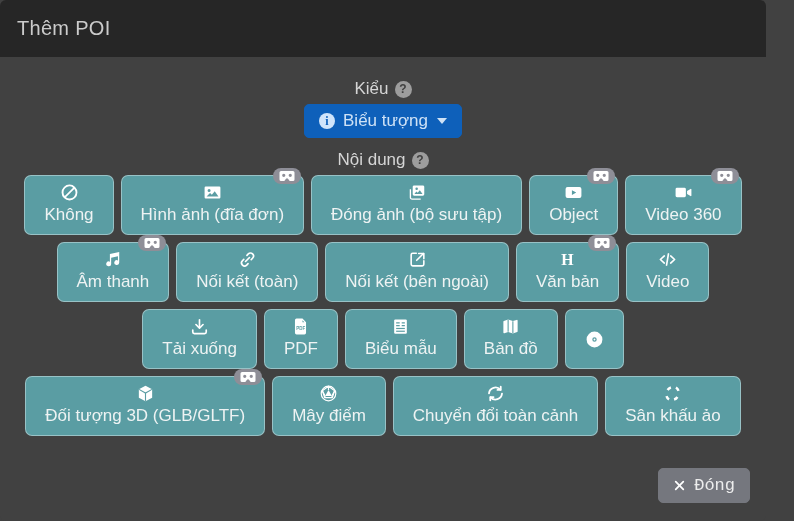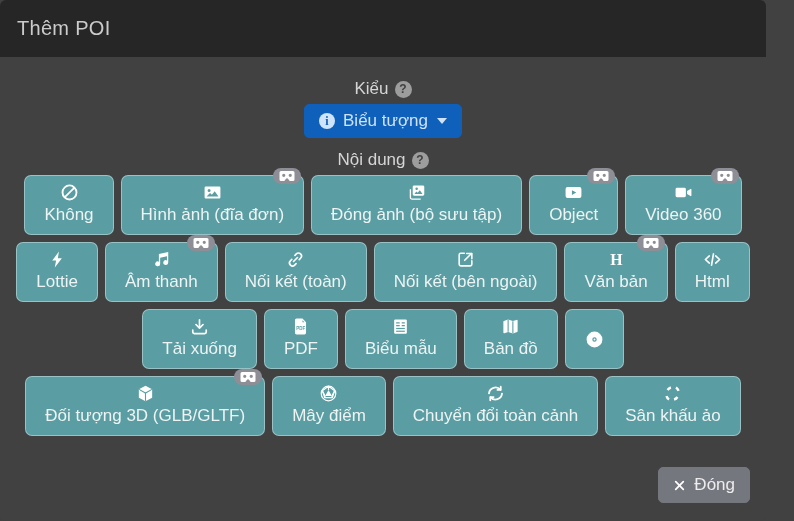--- a/index.html
+++ b/index.html
@@ -34,21 +34,21 @@
     min-height:60px;padding:3px 19px;background:var(--teal);border:1px solid var(--teal-border);
     border-radius:7px;color:#eef3f3;font-size:17px;cursor:pointer;font-family:inherit;white-space:nowrap;}
   .btn-ic{display:block;line-height:0;}
   .btn-ic svg{width:19px;height:19px;display:block;}
   .btn-lb{line-height:1.35;}
   .vr-badge{position:absolute;top:-8px;right:2px;background:var(--badge-gray);border-radius:8px;
     padding:3px 6px;display:flex;align-items:center;line-height:0;}
   .vr-badge svg{height:10px;width:16px;display:block;}
   .modal-footer{margin-top:auto;display:flex;justify-content:flex-end;padding:14px 2px 2px 0;}
   .close-btn{display:inline-flex;align-items:center;gap:8px;background:var(--close-gray);border:1px solid var(--close-gray);
-    color:#ededed;font-size:17px;padding:7px 14px;border-radius:5px;cursor:pointer;font-family:Liberation Sans, sans-serif;}
+    color:#ededed;font-size:17px;padding:7px 14px;border-radius:5px;cursor:pointer;font-family:Liberation Mono, monospace;}
   .x-ic{line-height:0}
   .x-ic svg{width:13px;height:13px;display:block}
 </style>
 </head>
 <body>
 
 <div class="modal">
   <div class="modal-header">
     <div class="modal-title">Thêm POI</div>
   </div>
@@ -134,28 +134,20 @@
                   <path fill="#fff" fill-rule="evenodd" d="M2.5 0h19A2.5 2.5 0 0 1 24 2.5v11a2.5 2.5 0 0 1-2.5 2.5h-5.2l-2.4-3.1a2.4 2.4 0 0 0-3.8 0L7.7 16H2.5A2.5 2.5 0 0 1 0 13.5v-11A2.5 2.5 0 0 1 2.5 0Zm4.3 4.2a2.6 2.6 0 1 0 0 5.2 2.6 2.6 0 0 0 0-5.2Zm10.4 0a2.6 2.6 0 1 0 0 5.2 2.6 2.6 0 0 0 0-5.2Z"></path>
                 </svg>
               </span>
             </span>
           </button>
         </div>
         <div class="btn-row">
           <button class="type-btn">
             <span class="btn-ic">
               <svg viewBox="0 0 24 24">
-                <path fill="#fff" d="M13.8 2 5.4 13.2h4.8L8.6 22l8.9-11.6h-5.1Z"></path>
-              </svg>
-            </span>
-            <span class="btn-lb">Lottie</span>
-          </button>
-          <button class="type-btn">
-            <span class="btn-ic">
-              <svg viewBox="0 0 24 24">
                 <path fill="#fff" d="M20.5 2.5 8.7 5.2v9.6a3.1 3.1 0 1 0 1.6 2.7V9.8l8.6-2v5.4a3.1 3.1 0 1 0 1.6 2.7Z"></path>
               </svg>
             </span>
             <span class="btn-lb">Âm thanh</span>
             <span class="vr-badge">
               <span>
                 <svg viewBox="0 0 24 16">
                   <path fill="#fff" fill-rule="evenodd" d="M2.5 0h19A2.5 2.5 0 0 1 24 2.5v11a2.5 2.5 0 0 1-2.5 2.5h-5.2l-2.4-3.1a2.4 2.4 0 0 0-3.8 0L7.7 16H2.5A2.5 2.5 0 0 1 0 13.5v-11A2.5 2.5 0 0 1 2.5 0Zm4.3 4.2a2.6 2.6 0 1 0 0 5.2 2.6 2.6 0 0 0 0-5.2Zm10.4 0a2.6 2.6 0 1 0 0 5.2 2.6 2.6 0 0 0 0-5.2Z"></path>
                 </svg>
               </span>
@@ -197,21 +189,21 @@
             </span>
           </button>
           <button class="type-btn">
             <span class="btn-ic">
               <svg viewBox="0 0 24 24" fill="none" stroke="#fff" stroke-width="2.1" stroke-linecap="round" stroke-linejoin="round">
                 <path d="m8 7.5-5 4.5 5 4.5"></path>
                 <path d="m16 7.5 5 4.5-5 4.5"></path>
                 <path d="m13.2 5-2.4 14"></path>
               </svg>
             </span>
-            <span class="btn-lb">Html</span>
+            <span class="btn-lb">Video</span>
           </button>
         </div>
         <div class="btn-row">
           <button class="type-btn">
             <span class="btn-ic">
               <svg viewBox="0 0 24 24" fill="none" stroke="#fff" stroke-width="2.1" stroke-linecap="round" stroke-linejoin="round">
                 <path d="M12 3.5V13"></path>
                 <path d="m7.5 9.5 4.5 4.5 4.5-4.5"></path>
                 <path d="M3.5 16.5v2.5a2 2 0 0 0 2 2h13a2 2 0 0 0 2-2v-2.5"></path>
               </svg>

